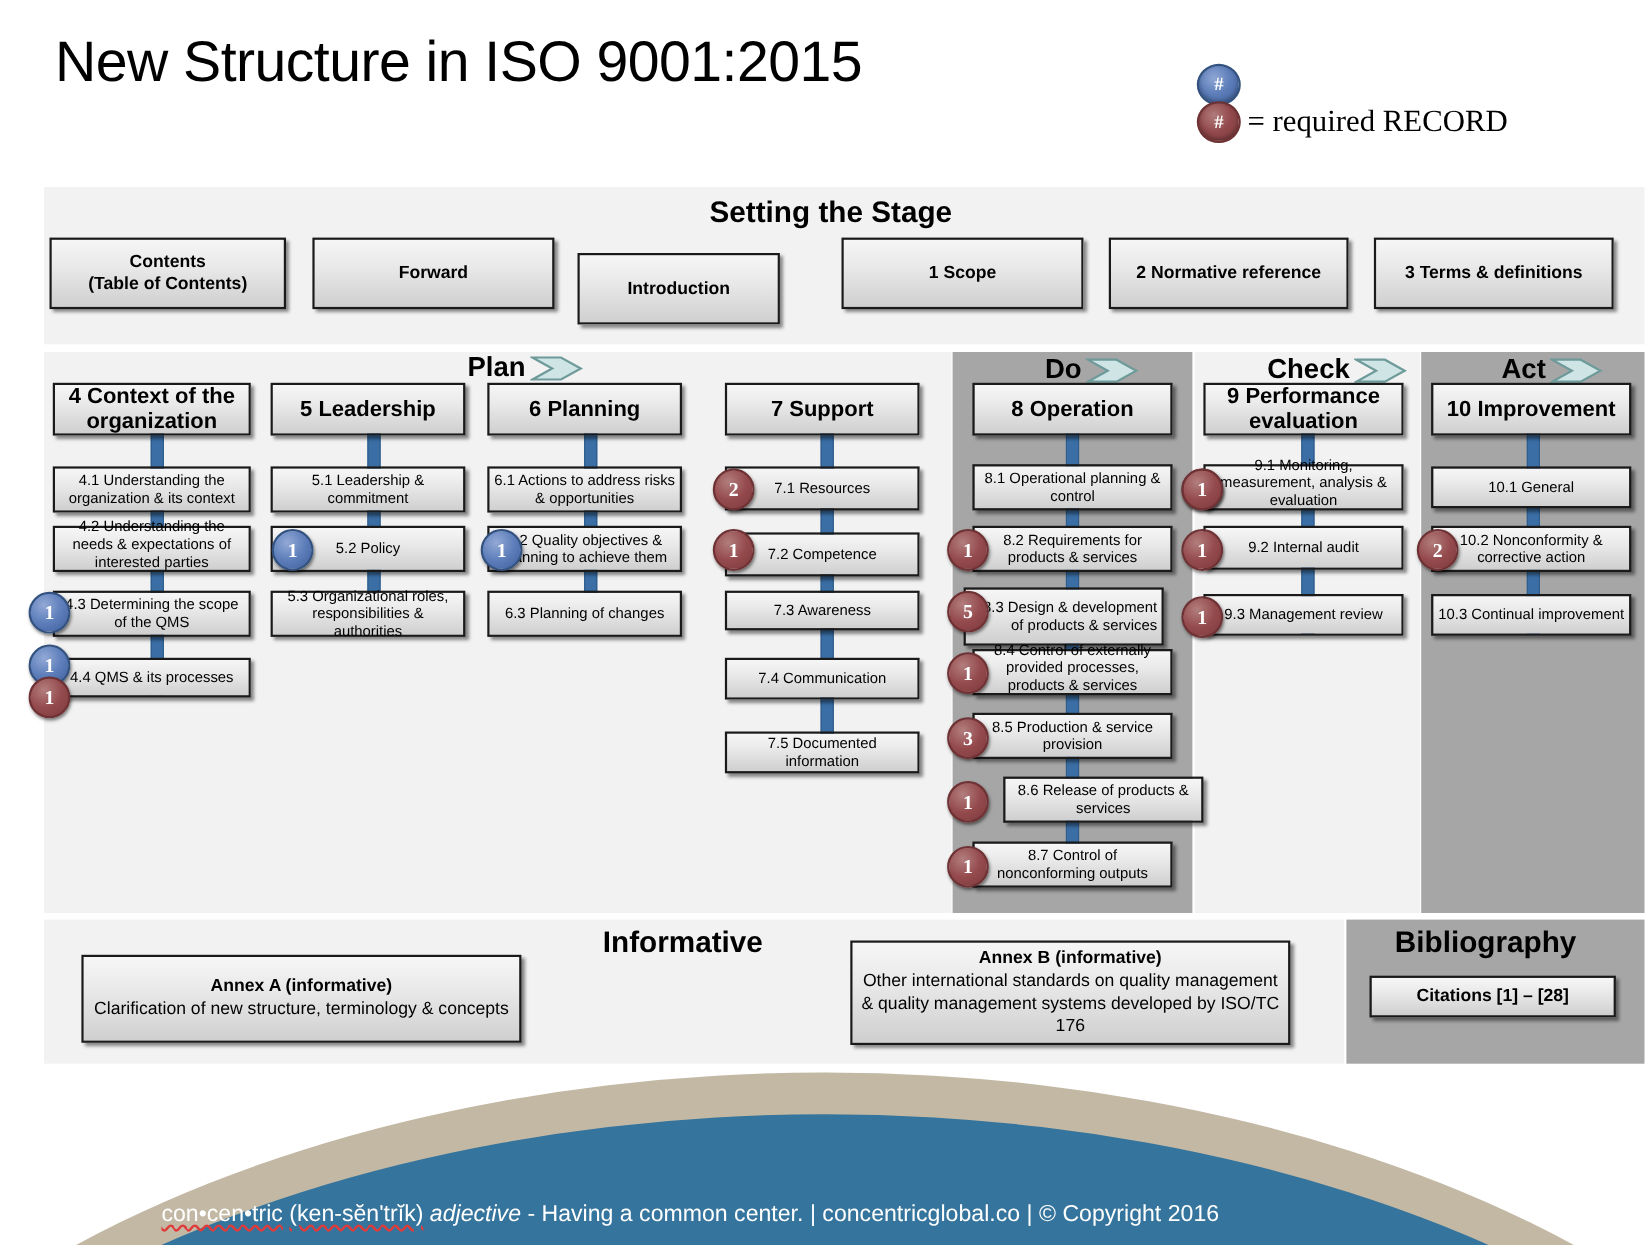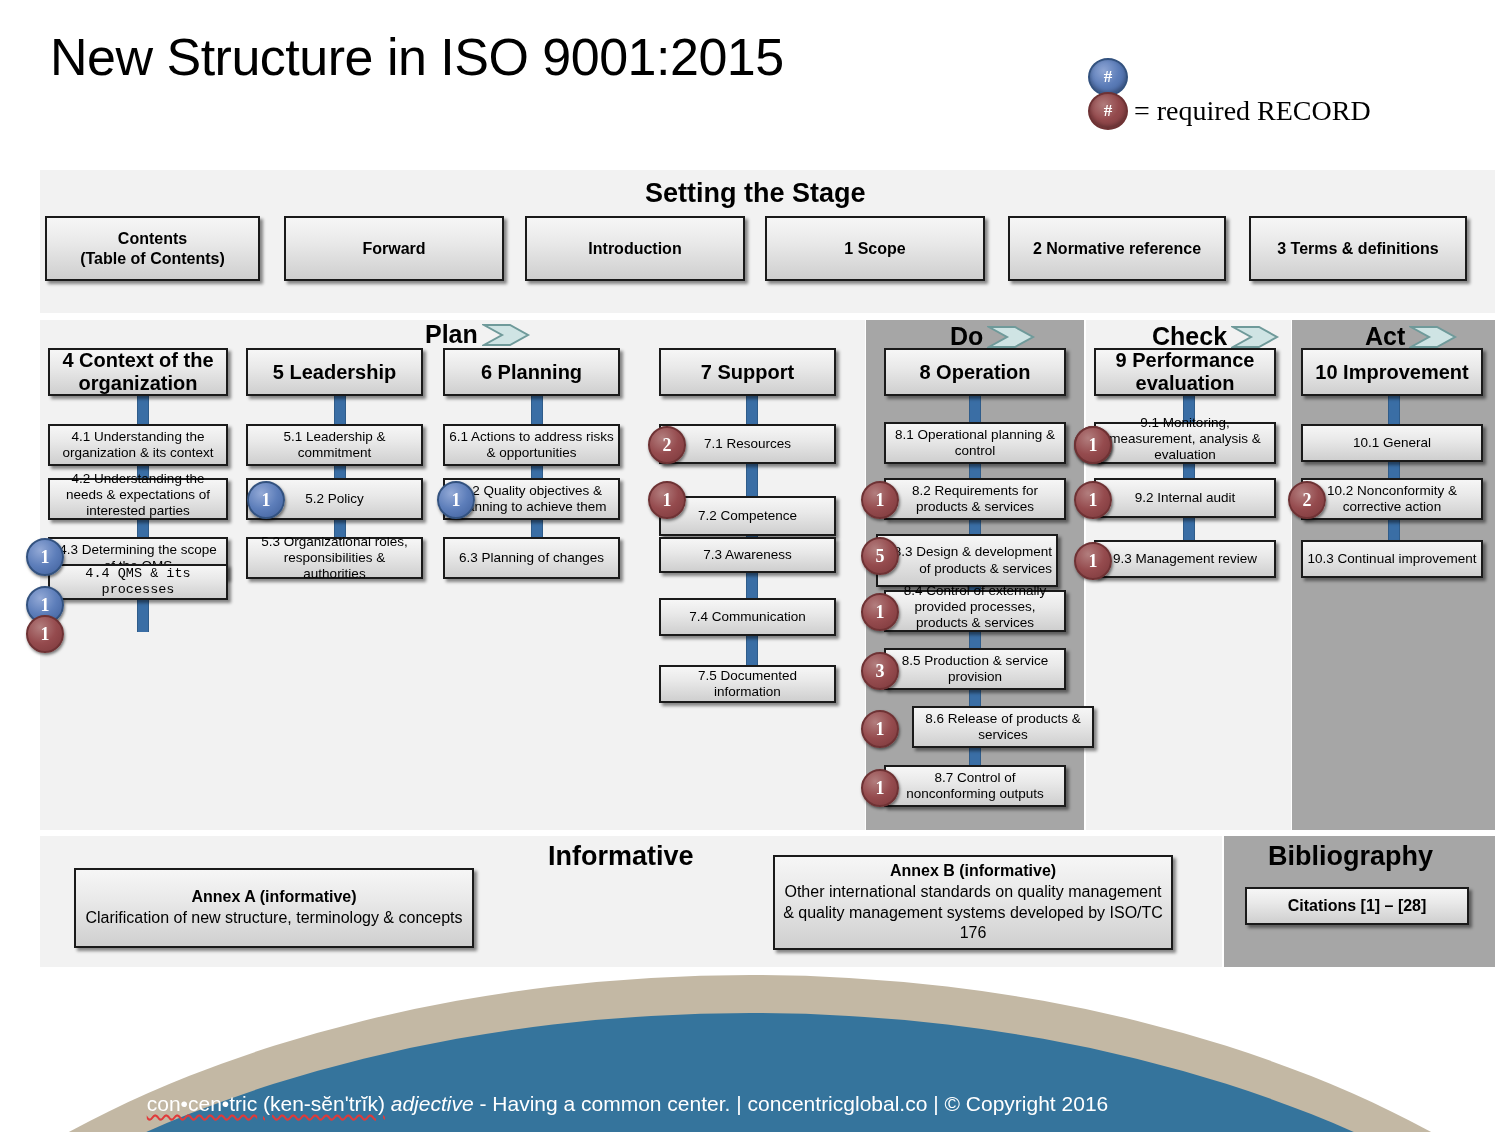--- a/index.html
+++ b/index.html
@@ -138,21 +138,21 @@
 
 <div class="panel panel-light" style="left:40px;top:170px;width:1455px;height:143px;"></div>
 <div class="sect-title" style="left:645px;top:178px;">Setting the Stage</div>
 
 <div class="box stage-box" style="left:45px;top:216px;width:215px;height:65px;">
   <span class="lbl">Contents<br>(Table of Contents)</span>
 </div>
 <div class="box stage-box" style="left:284px;top:216px;width:220px;height:65px;">
   <span class="lbl">Forward</span>
 </div>
-<div class="box stage-box" style="left:525px;top:216px;width:220px;height:65px;align-items:center;">
+<div class="box stage-box" style="left:525px;top:230px;width:184px;height:65px;align-items:center;">
   <span class="lbl">Introduction</span>
 </div>
 <div class="box stage-box" style="left:765px;top:216px;width:220px;height:65px;">
   <span class="lbl">1 Scope</span>
 </div>
 <div class="box stage-box" style="left:1008px;top:216px;width:218px;height:65px;">
   <span class="lbl">2 Normative reference</span>
 </div>
 <div class="box stage-box" style="left:1249px;top:216px;width:218px;height:65px;">
   <span class="lbl">3 Terms &amp; definitions</span>
@@ -195,21 +195,21 @@
 <div class="box sub-box" style="left:48px;top:424px;width:180px;height:42px;">
   <span class="lbl">4.1 Understanding the organization &amp; its context</span>
 </div>
 <div class="box sub-box" style="left:48px;top:478px;width:180px;height:42px;">
   <span class="lbl" style="margin-top:-8px;">4.2 Understanding the needs &amp; expectations of interested parties</span>
 </div>
 <div class="box sub-box" style="left:48px;top:537px;width:180px;height:42px;">
   <span class="lbl">4.3 Determining the scope of the QMS</span>
 </div>
 <div class="bdg doc" style="left:26px;top:538px;">1</div>
-<div class="box sub-box" style="left:48px;top:564px;width:180px;height:36px;font-family:Liberation Mono, monospace;">
+<div class="box sub-box" style="left:48px;top:598px;width:180px;height:36px;">
   <span class="lbl">4.4 QMS &amp; its processes</span>
 </div>
 <div class="bdg doc" style="left:26px;top:586px;">1</div>
 <div class="bdg rec" style="left:26px;top:615px;">1</div>
 
 <div class="conn" style="left:334px;top:392px;height:180px;"></div>
 <div class="box head-box" style="left:246px;top:348px;width:177px;height:48px;">
   <span class="lbl">5 Leadership</span>
 </div>
 <div class="box sub-box" style="left:246px;top:424px;width:177px;height:42px;">
@@ -239,21 +239,21 @@
 </div>
 
 <div class="conn" style="left:746px;top:392px;height:300px;"></div>
 <div class="box head-box" style="left:659px;top:348px;width:177px;height:48px;">
   <span class="lbl">7 Support</span>
 </div>
 <div class="box sub-box" style="left:659px;top:424px;width:177px;height:40px;">
   <span class="lbl">7.1 Resources</span>
 </div>
 <div class="bdg rec" style="left:648px;top:426px;">2</div>
-<div class="box sub-box" style="left:659px;top:496px;width:177px;height:40px;">
+<div class="box sub-box" style="left:659px;top:484px;width:177px;height:40px;">
   <span class="lbl">7.2 Competence</span>
 </div>
 <div class="bdg rec" style="left:648px;top:481px;">1</div>
 <div class="box sub-box" style="left:659px;top:537px;width:177px;height:36px;text-align:center;">
   <span class="lbl">7.3 Awareness</span>
 </div>
 <div class="box sub-box" style="left:659px;top:598px;width:177px;height:38px;">
   <span class="lbl">7.4 Communication</span>
 </div>
 <div class="box sub-box" style="left:659px;top:665px;width:177px;height:38px;">

